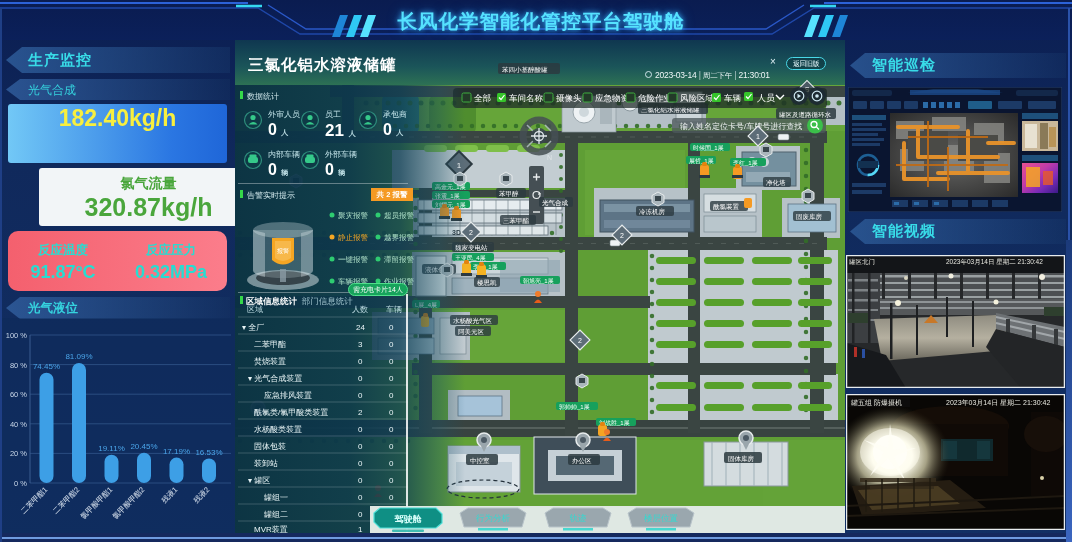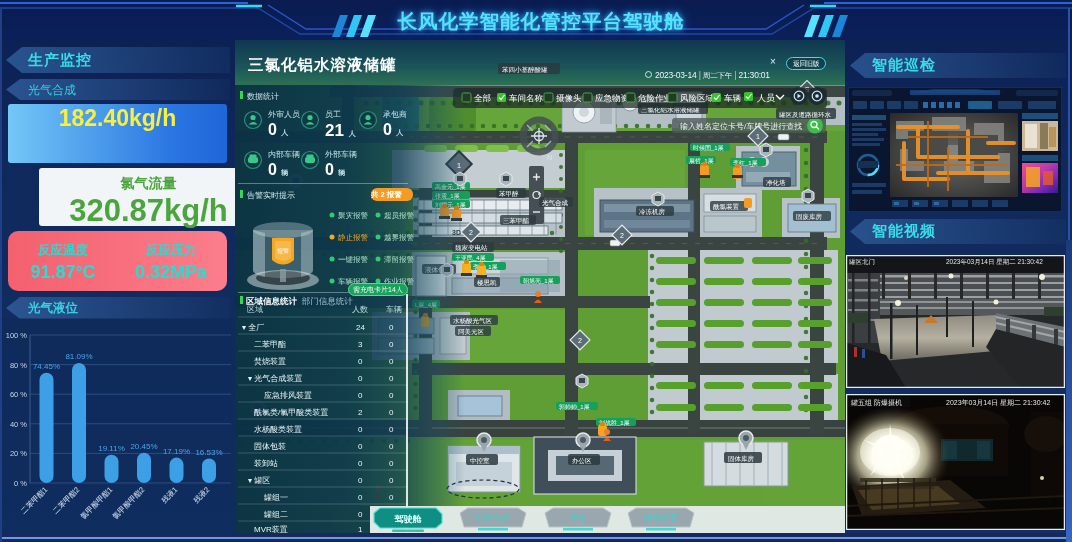--- a/index.html
+++ b/index.html
@@ -46,21 +46,21 @@
 
 <div class="abs" style="left:6px;top:79px;width:224px;height:21px;background:linear-gradient(90deg,rgba(50,96,160,.8),rgba(22,54,100,.3));clip-path:polygon(14px 0,100% 0,100% 100%,14px 100%,0 50%);"></div>
 <div class="abs" style="left:28px;top:82px;font-size:12px;color:#35d2de;">光气合成</div>
 
 <div class="abs" style="left:8px;top:104px;width:219px;height:59px;border-radius:3px;background:linear-gradient(90deg,#72c8f6,#2a76e2 75%,#1f66d8);">
   <div style="text-align:center;margin-top:1px;font-size:23px;font-weight:bold;color:#f8ef3e;">182.40kg/h</div>
 </div>
 
 <div class="abs" style="left:8px;top:168px;width:219px;height:58px;border-radius:3px;background:#f2f5f7;margin-left:31px;">
   <div style="text-align:center;margin-top:7px;font-size:14px;font-weight:bold;color:#4aa63c;">氯气流量</div>
-  <div style="text-align:center;margin-top:0px;font-size:31px;font-weight:bold;color:#4aa63c;">320.87kg/h</div>
+  <div style="text-align:center;margin-top:0px;font-size:25px;font-weight:bold;color:#4aa63c;">320.87kg/h</div>
 </div>
 
 <div class="abs" style="left:8px;top:231px;width:219px;height:60px;border-radius:10px;background:linear-gradient(90deg,#f4606e,#fb7d8b);">
   <div class="abs" style="left:0px;top:11px;width:110px;text-align:center;font-size:12.5px;font-weight:bold;color:#26ddd2;">反应温度</div>
   <div class="abs" style="left:0px;top:31px;width:110px;text-align:center;font-size:18px;font-weight:bold;color:#26ddd2;">91.87°C</div>
   <div class="abs" style="left:108px;top:11px;width:110px;text-align:center;font-size:12.5px;font-weight:bold;color:#26ddd2;">反应压力</div>
   <div class="abs" style="left:108px;top:31px;width:110px;text-align:center;font-size:18px;font-weight:bold;color:#26ddd2;">0.32MPa</div>
 </div>
 
 <div class="abs" style="left:6px;top:297px;width:224px;height:22px;background:linear-gradient(90deg,rgba(50,96,160,.8),rgba(22,54,100,.3));clip-path:polygon(14px 0,100% 0,100% 100%,14px 100%,0 50%);"></div>
@@ -743,21 +743,21 @@
         <rect x="66.5" y="49.5" width="7" height="4" rx="1" fill="#35c98a"></rect>
     <text x="85" y="52" font-size="8" fill="#bfe0e6">外部车辆</text>
     <text x="85" y="70" font-size="16" fill="#fff" font-weight="bold">0 <tspan font-size="7" fill="#bfe0e6">辆</tspan></text>
   </g>
 </svg>
 
 <div class="abs" style="left:238px;top:183px;width:170px;height:1px;background:rgba(255,255,255,.35);"></div>
 
 <div class="abs" style="left:240px;top:190px;width:140px;font-size:8px;color:#cfe6ea;"><span style="display:inline-block;width:3px;height:8px;background:#35d84a;margin-right:4px;"></span>告警实时提示</div>
 
-<div class="abs" style="left:371px;top:188px;width:42px;height:13px;border-radius:6px;background:#f59a23;line-height:13px;font-size:7.5px;color:#fff;font-weight:bold;">共 2 报警</div>
+<div class="abs" style="left:371px;top:188px;width:42px;height:13px;border-radius:0;background:#f59a23;text-align:center;line-height:13px;font-size:7.5px;color:#fff;font-weight:bold;">共 2 报警</div>
 
 <svg class="abs" style="left:243px;top:208px" width="80" height="85" viewBox="0 0 80 85">
   <ellipse cx="40" cy="72" rx="36" ry="10" fill="#cdd8dd" opacity="0.55"></ellipse>
   <ellipse cx="40" cy="70" rx="27" ry="7" fill="#2a363c" opacity="0.85"></ellipse>
   <path d="M10 22 L10 62 A30 8 0 0 0 70 62 L70 22" fill="#d8e8ee" opacity="0.22"></path>
   <path d="M10 22 L10 62 A30 8 0 0 0 22 69 L22 25 Z" fill="#eef6f8" opacity="0.35"></path>
   <path d="M58 25 L58 69 A30 8 0 0 0 70 62 L70 22 Z" fill="#eef6f8" opacity="0.3"></path>
   <ellipse cx="40" cy="22" rx="30" ry="8" fill="#e8f2f5" opacity="0.3"></ellipse>
   <path d="M29 30 L51 30 L51 52 Q40 61 29 52 Z" fill="#f5a623"></path>
   <path d="M32 33 L48 33 L48 50 Q40 56 32 50 Z" fill="#f7b84a"></path>

